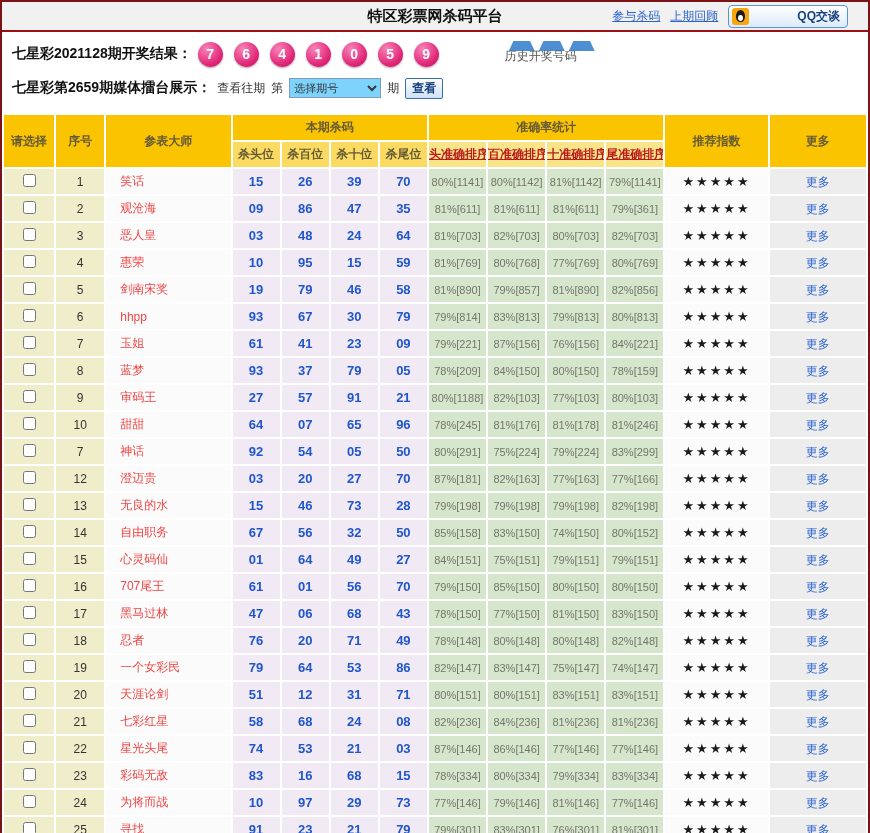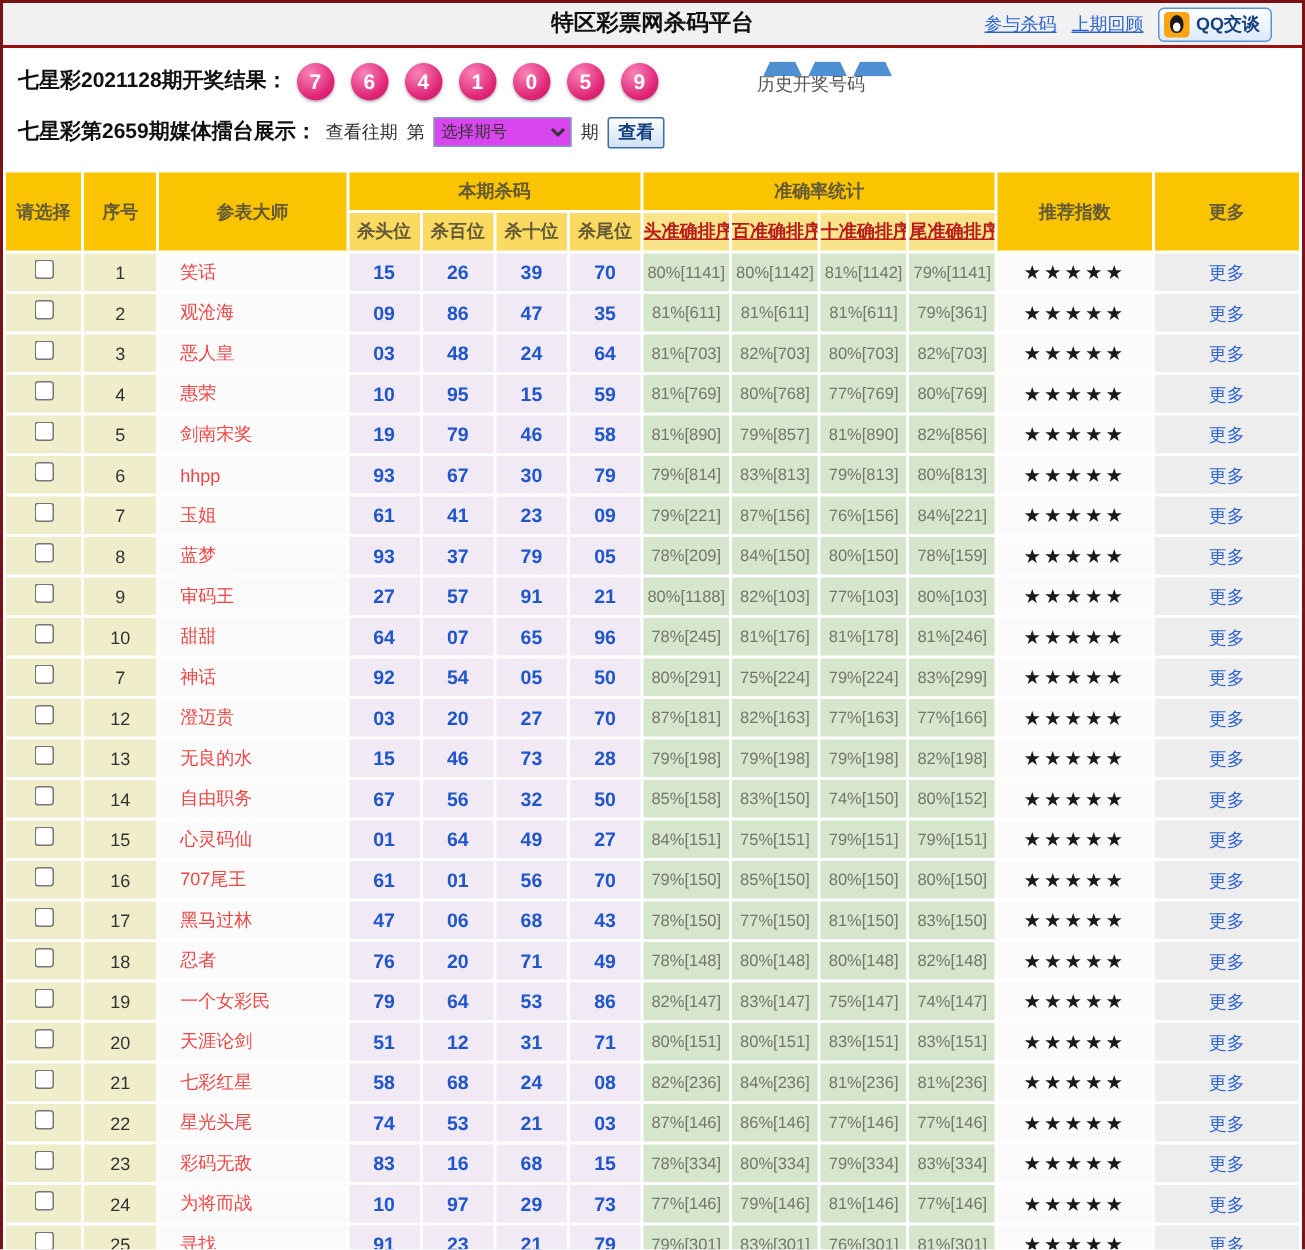--- a/index.html
+++ b/index.html
@@ -13,21 +13,21 @@
   .titlebar-right { position:absolute; right:20px; top:0; height:28px; display:flex; align-items:center; gap:10px; }
   .top-link { font-size:12px; color:#2d64cf; text-decoration:underline; cursor:pointer; }
   .qq-btn { display:flex; align-items:center; gap:4px; height:23px; padding:0 7px 0 3px;
             border:1px solid #5b93d2; border-radius:4px;
             background:linear-gradient(#ffffff,#dceafa); cursor:pointer; }
   .qq-icon { width:17px; height:17px; border-radius:3px; background:#f9a511; position:relative; }
   .qq-icon::before { content:""; position:absolute; left:4px; top:2px; width:9px; height:12px;
                      background:#1a1a1a; border-radius:50% 50% 45% 45%; }
   .qq-icon::after { content:""; position:absolute; left:6px; top:7px; width:5px; height:6px;
                     background:#fff; border-radius:50%; }
-  .qq-label { font-size:12px; font-weight:bold; color:#17407e; }
+  .qq-label { font-size:12px; font-weight:bold; color:#17407e;margin-left:44px; }
 
   .redline { height:2px; background:#9a1013; }
 
   
   .result-row { display:flex; align-items:center; margin:7px 0 0 10px; height:30px; }
   .result-label { font-size:14px; font-weight:bold; color:#111; }
   .balls { display:flex; gap:11px; margin-left:6px; }
   .ball { width:25px; height:25px; border-radius:50%; color:#fff; font-size:14px; font-weight:bold;
           text-align:center; line-height:25px;
           background:radial-gradient(circle at 35% 28%, #f884b8, #e02577 65%, #c2125e);
@@ -36,21 +36,21 @@
   .traps { position:absolute; top:0; left:4px; display:flex; gap:4px; }
   .trap { width:26px; height:10px; background:#4d8fd1;
           clip-path:polygon(18% 0, 82% 0, 100% 100%, 0 100%); }
   .history-text { position:absolute; top:7px; left:0; font-size:12px; color:#555; }
 
   
   .select-row { display:flex; align-items:center; margin:6px 0 12px 10px; height:26px; gap:6px; }
   .section-label { font-size:14px; font-weight:bold; color:#111; }
   .small-text { font-size:12px; color:#333; }
   .period-select { width:92px; height:20px; font-size:11px; color:#333;
-                   border:1px solid #7f9db9; background:#d946ef;
+                   border:1px solid #7f9db9; background:#7dd3fc;
                    font-family:"Liberation Sans","DejaVu Sans",sans-serif; }
   .view-btn { height:21px; padding:0 6px; font-size:12px; font-weight:bold; color:#15407e;
               border:1px solid #3b6ea5; border-radius:2px;
               background:linear-gradient(#fdfeff,#cfe1f3); cursor:pointer;
               font-family:"Liberation Sans","DejaVu Sans",sans-serif; }
 
   
   table { width:866px; margin-top:4px; border-collapse:separate; border-spacing:2px; table-layout:fixed; }
   th, td { overflow:hidden; white-space:nowrap; }
   th { background:#fbc400; color:#645a36; font-size:12px; font-weight:bold; height:25px; text-align:center; }

